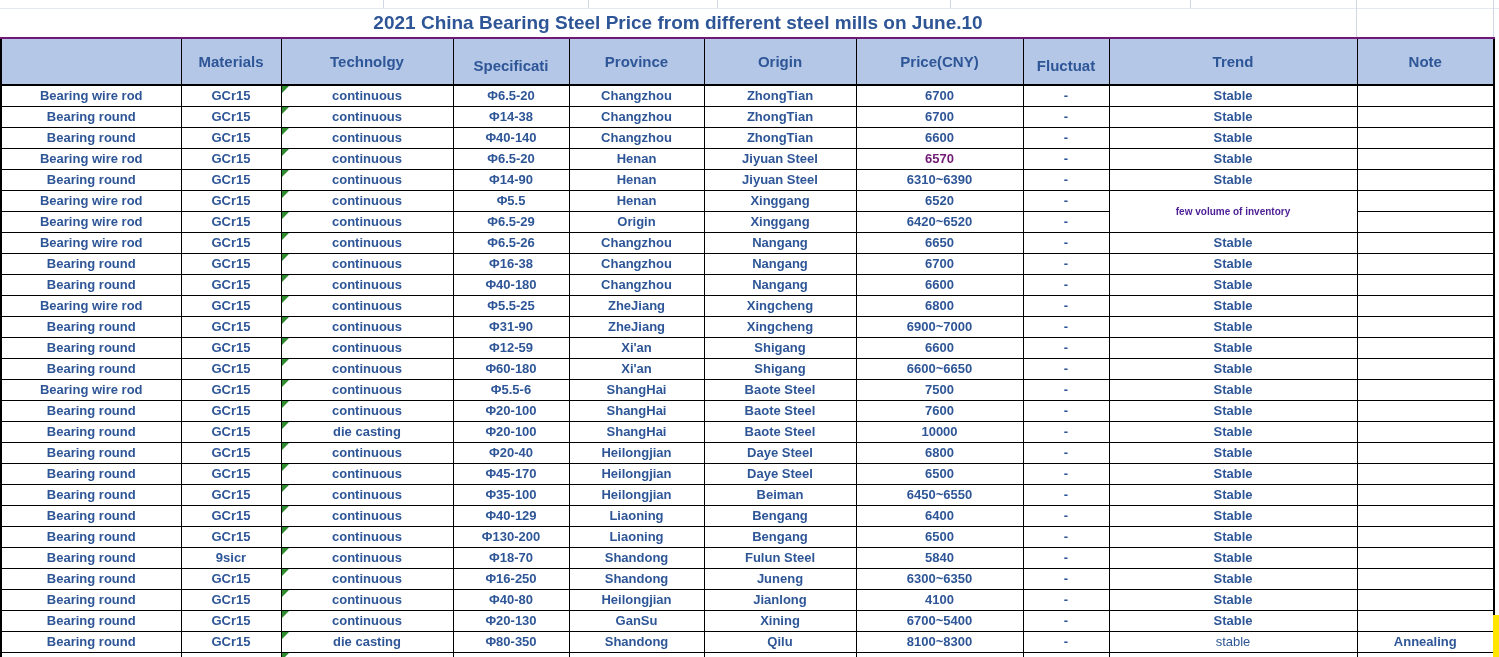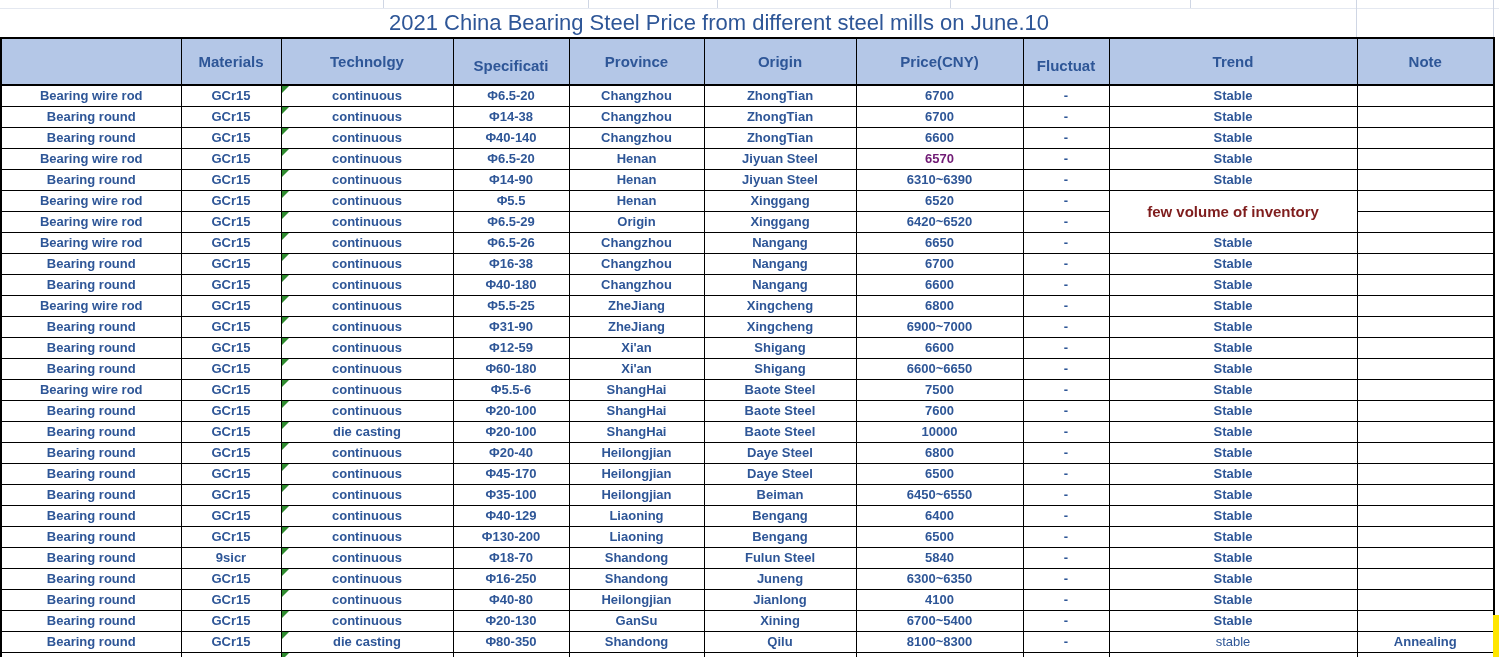--- a/index.html
+++ b/index.html
@@ -8,45 +8,45 @@
 
   
   .top-sliver{position:relative; height:8px; border-bottom:1px solid #e4e8f0;}
   .grid-v{position:absolute; top:0; width:1px; background:#cfd6e4;}
 
   
   .title-row{position:relative; height:28px;}
   .title-text{
     position:absolute; left:0; top:0; width:1356px; height:28px;
     line-height:28px; text-align:center;
-    color:#2e5697; font-weight:normal; font-size:22px;margin-left:41px;
+    color:#2e5697; font-weight:bold; font-size:19px;
   }
   .title-vline{position:absolute; top:-9px; height:37px; width:1px; background:#cfd6e4;}
 
   table{border-collapse:collapse; table-layout:fixed; width:1493px; border:2px solid #000;}
   th, td{border:1px solid #000; overflow:hidden; white-space:nowrap; padding:0;}
 
   thead th{
     background:#b4c7e7; color:#2e5697; font-weight:bold; font-size:15px;
     height:28px; text-align:center; vertical-align:middle;
-    border-top:2px solid #000000; border-bottom:2px solid #000;
+    border-top:2px solid #701a75; border-bottom:2px solid #000;
   }
   thead th.wrap-clip{vertical-align:top; line-height:20px; padding-top:17px;}
 
   tbody td{
     height:20px; line-height:20px;
     color:#2e5697; font-weight:bold; font-size:13px; text-align:center;
   }
   td.tech-cell{position:relative;margin-left:8px;}
   .tri{
     position:absolute; top:0; left:0; width:0; height:0;
     border-top:7px solid #2e8b2e; border-right:7px solid transparent;
   }
   td.price-hi{color:#701a75;}
-  td.trend-alert{color:#7f1d1d; font-size:15px; vertical-align:middle;}
+  td.trend-alert{color:#4c1d95; font-size:10px; vertical-align:middle;}
   td.trend-normal{font-weight:normal;}
 
   .yellow-strip{position:absolute; right:0; bottom:0; width:6px; height:42px; background:#ffe600;}
 </style>
 </head>
 <body>
 
 <div class="sheet">
 
   <div class="top-sliver">

